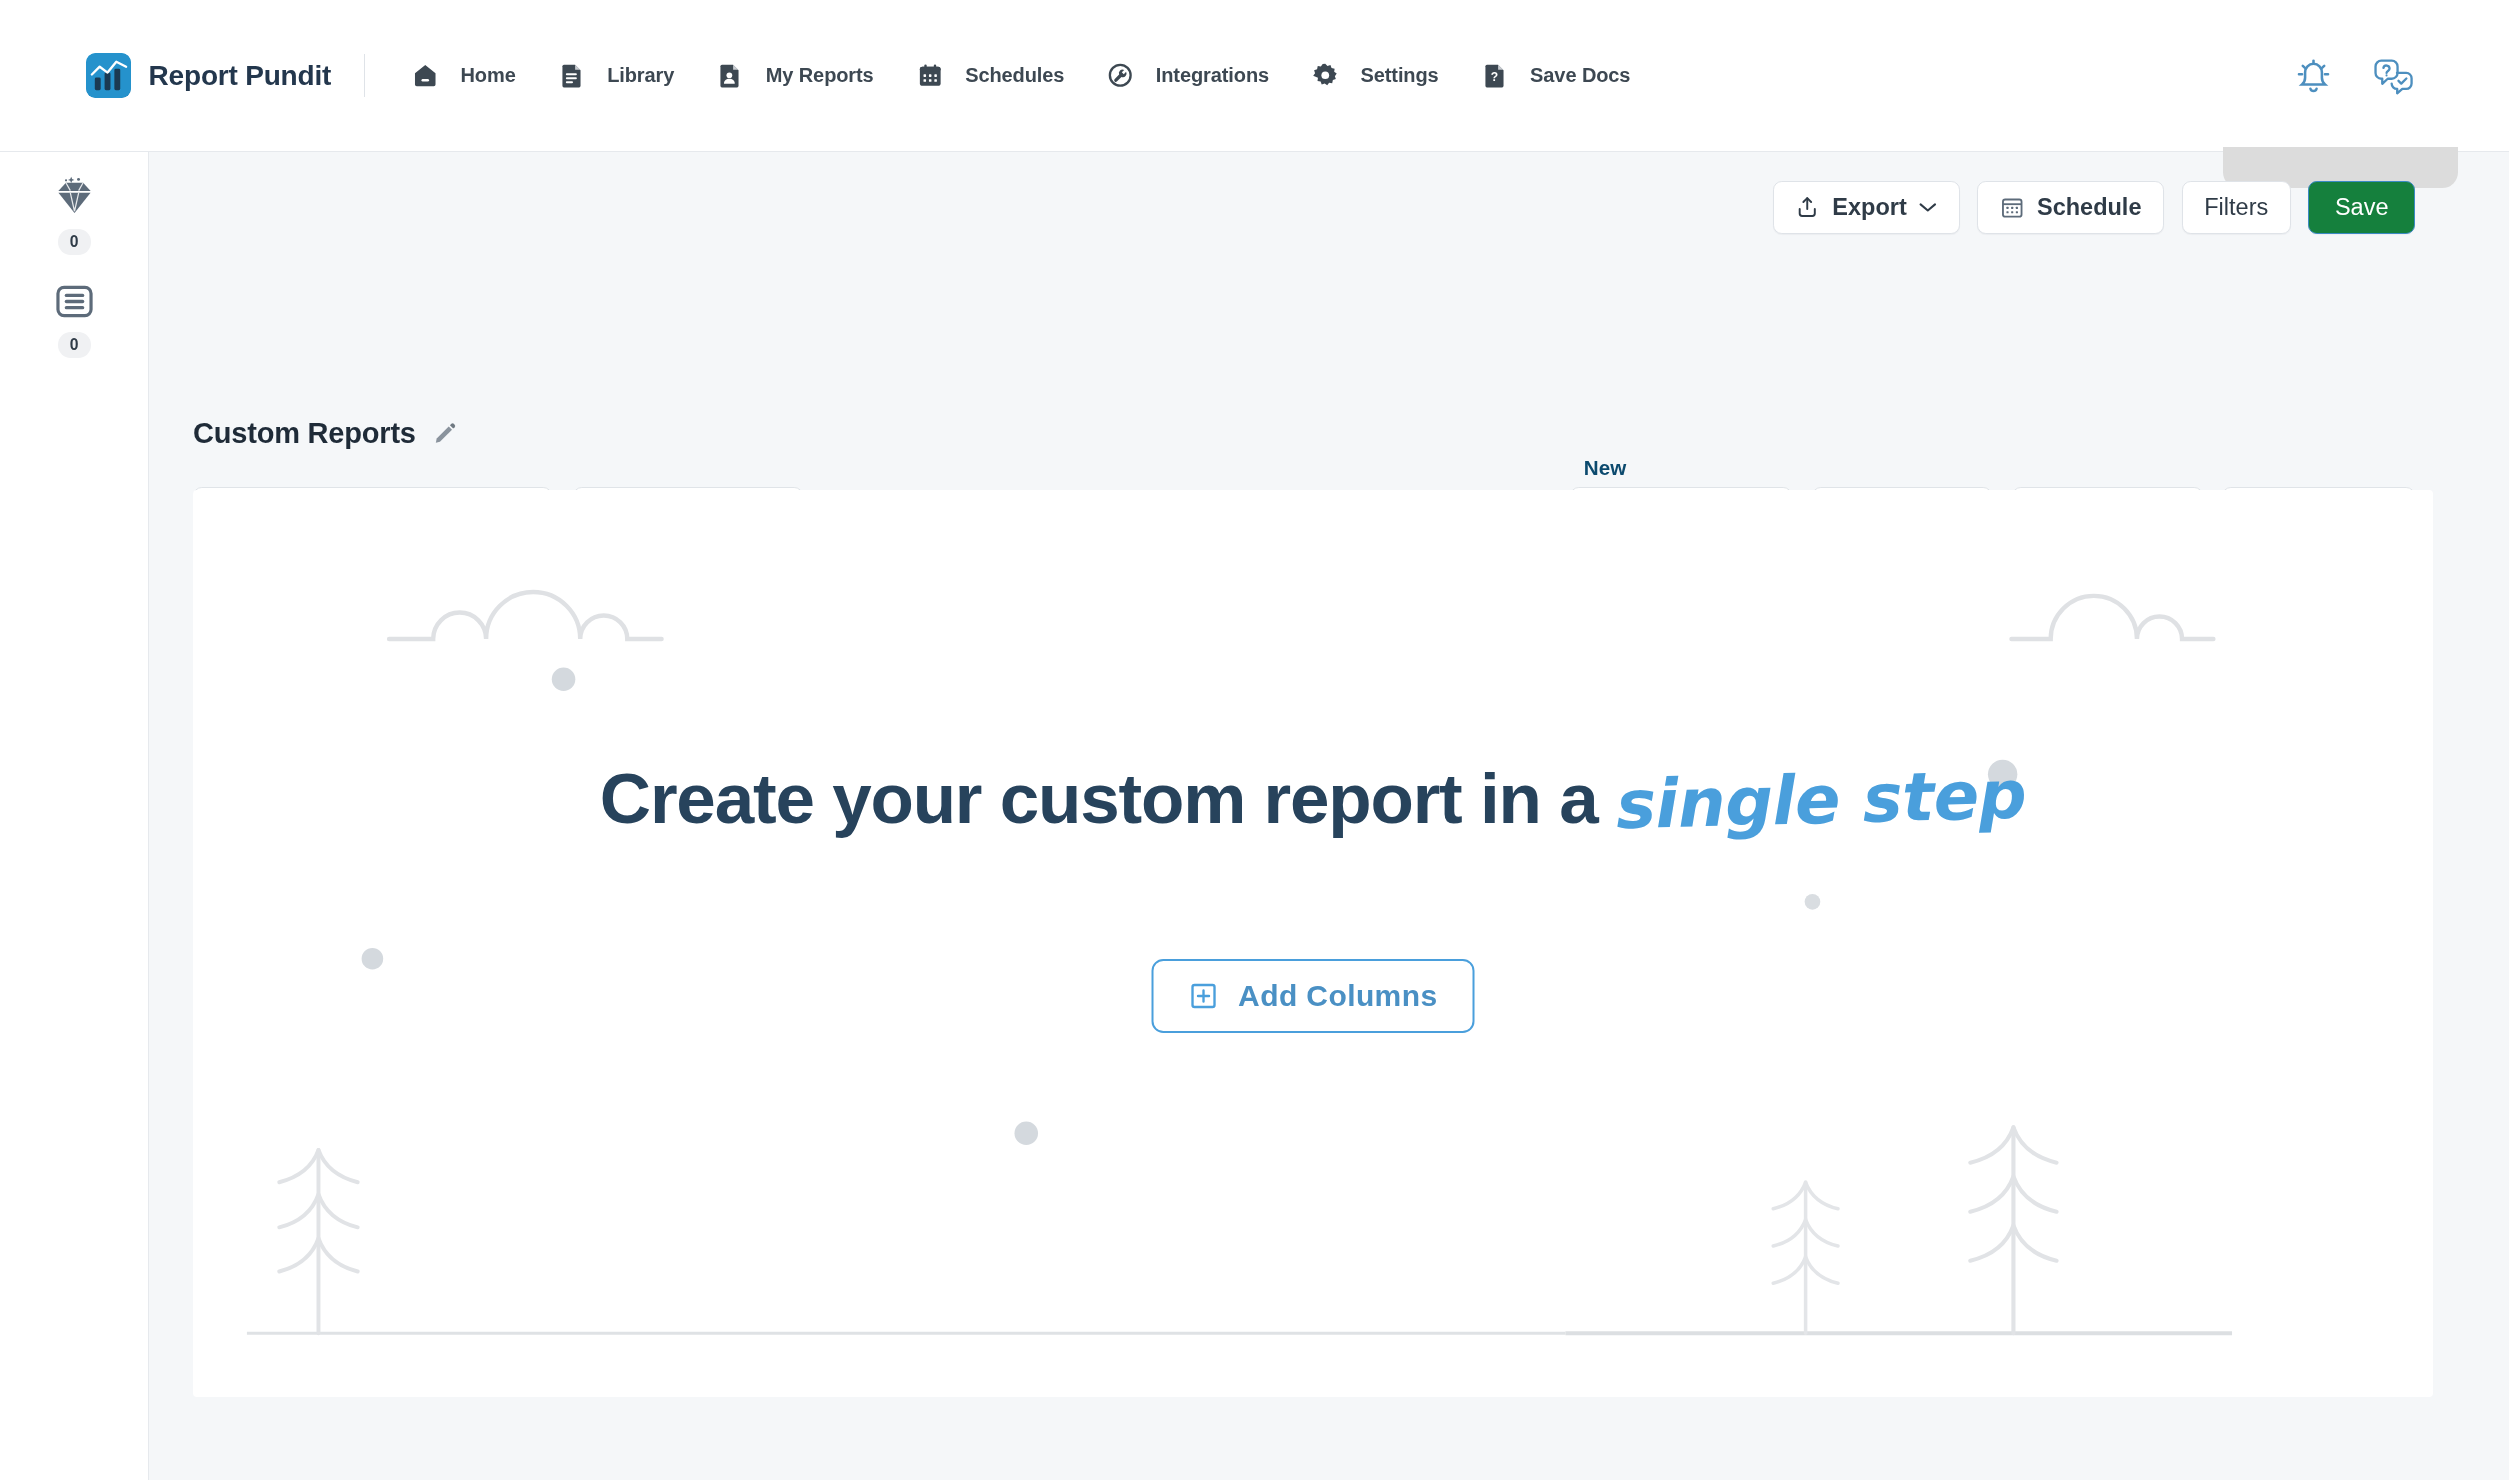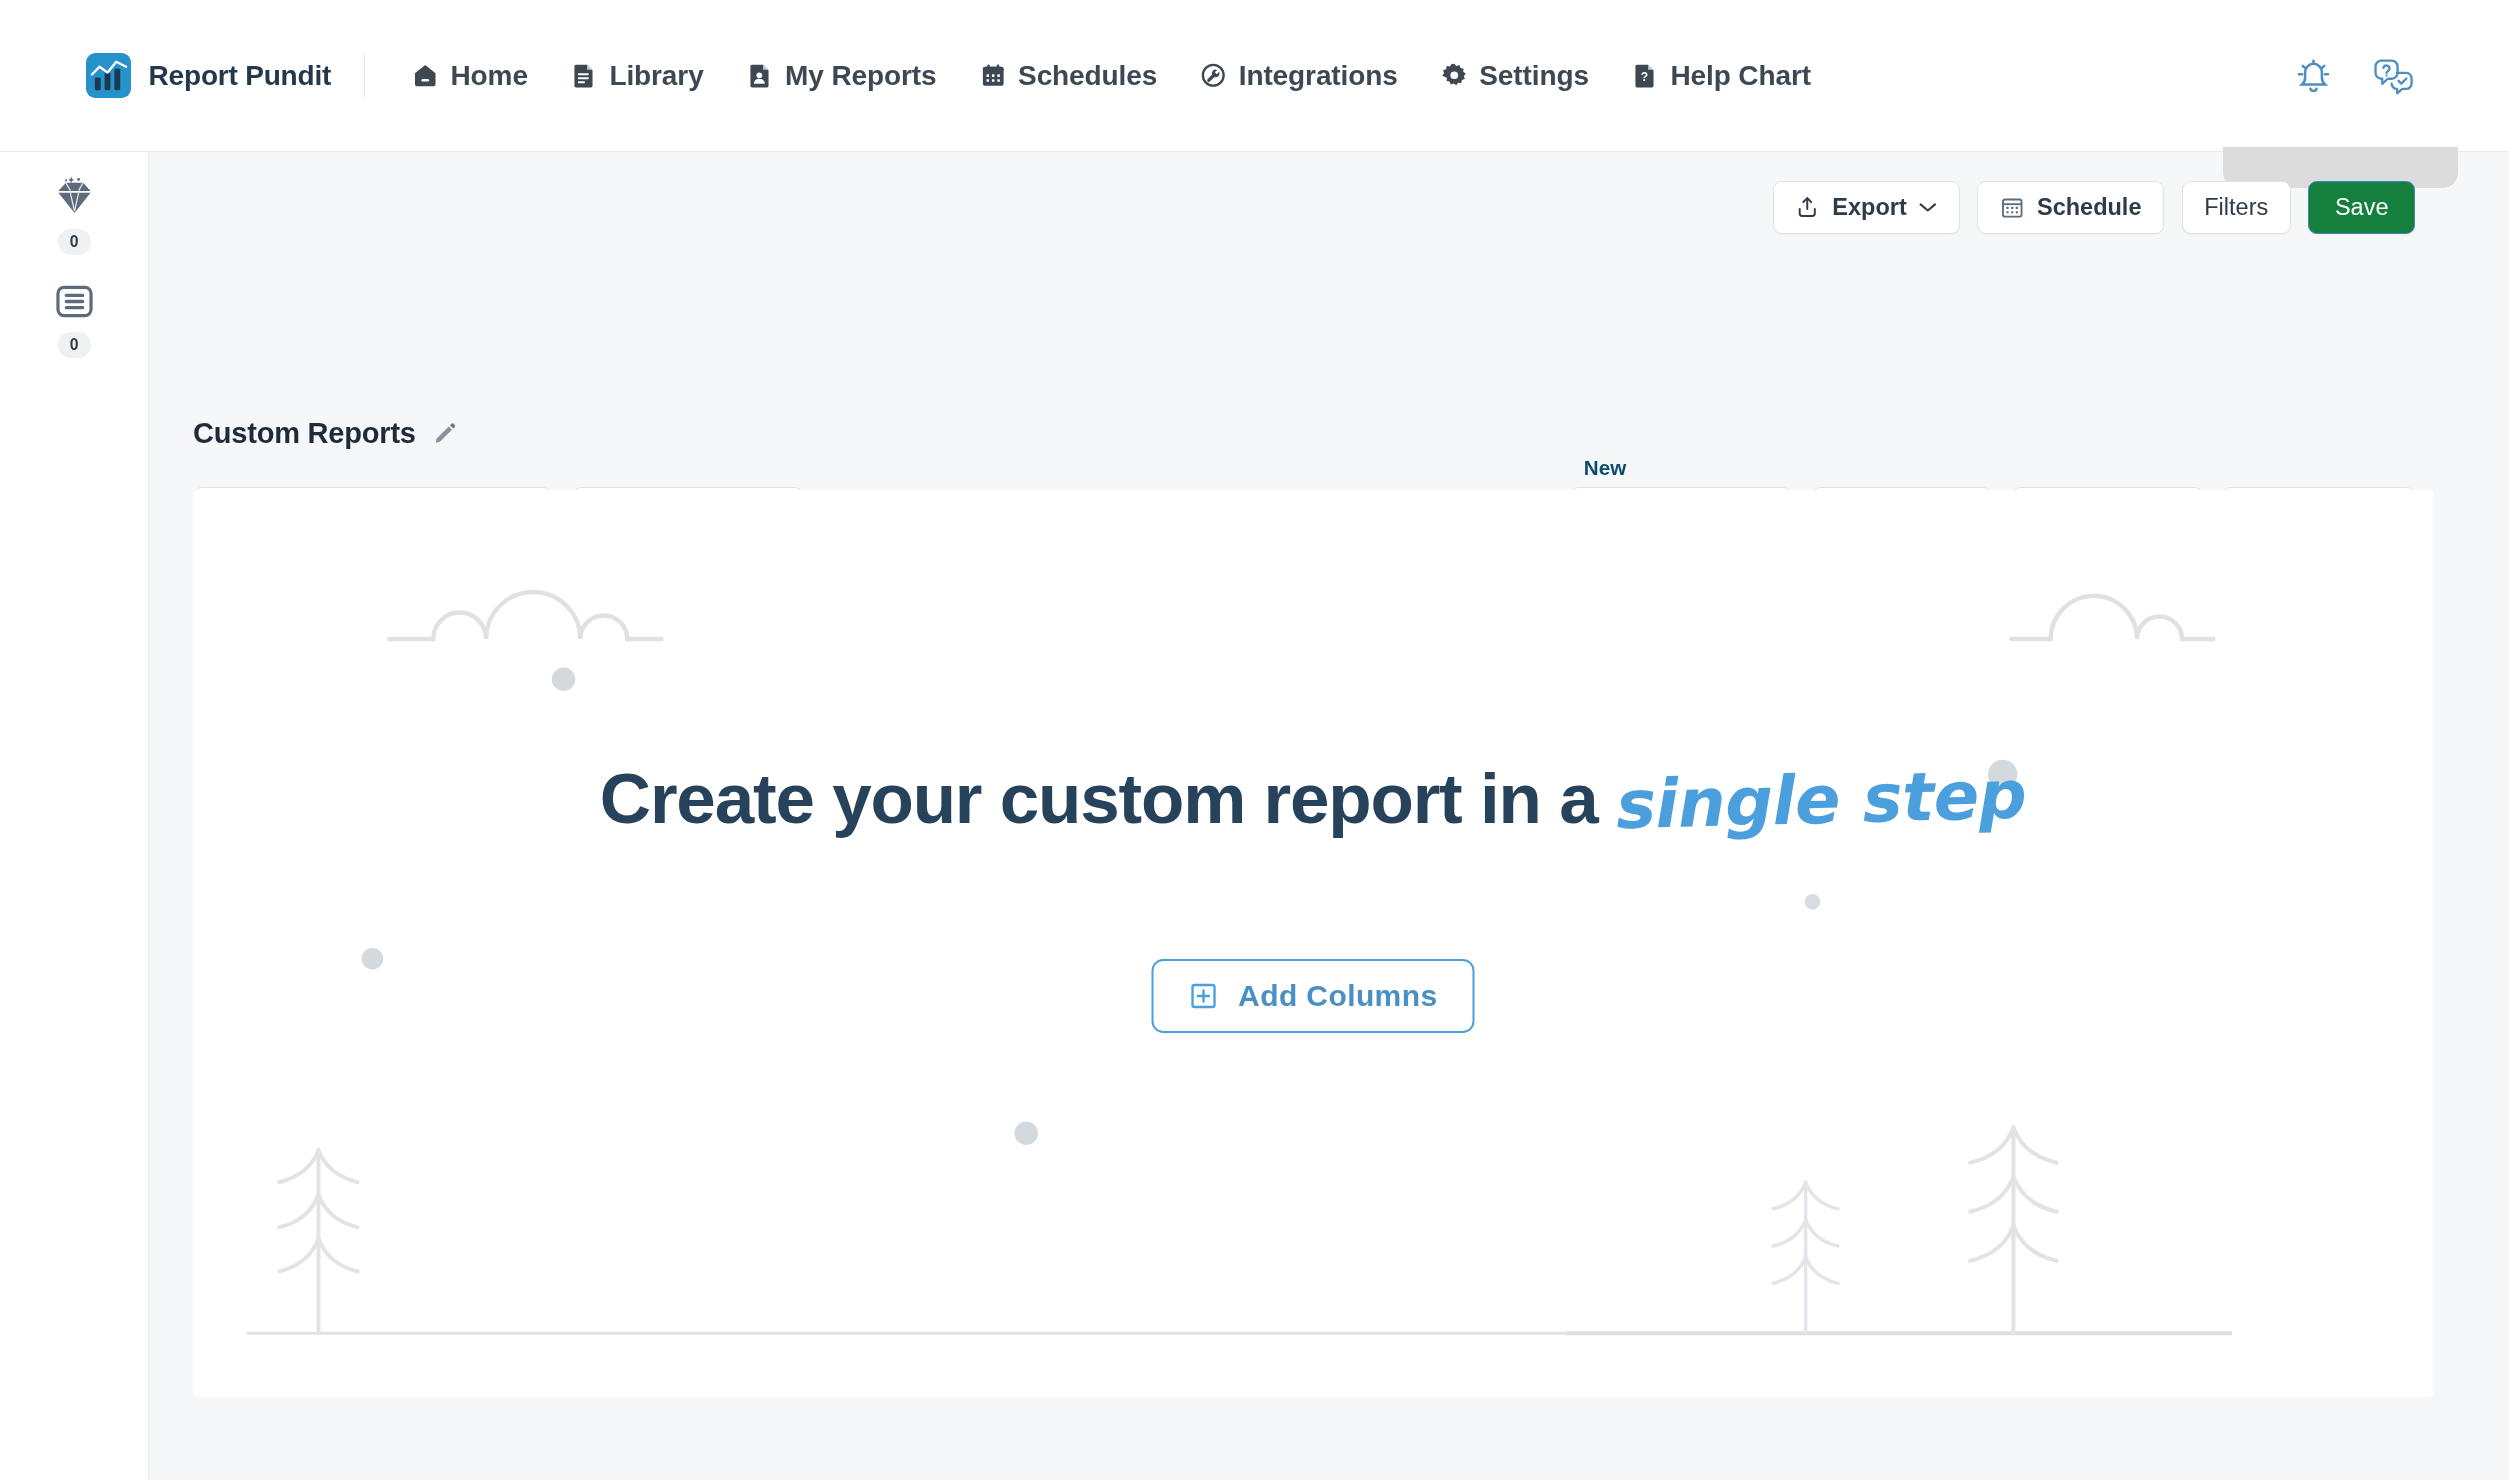--- a/index.html
+++ b/index.html
@@ -53,24 +53,25 @@
   .nav-item {
     display: flex;
     align-items: center;
     gap: 11.8px;
     padding: 9.8px 21.6px;
     cursor: pointer;
     border-radius: 5.9px;
     white-space: nowrap;
   }
   .nav-item .lbl {
-    font-size: 28px;
+    font-size: 20px;
     font-weight: bold;
     color: #3d4852;
     letter-spacing: -0.1px;
+    margin-left: 10px;
   }
   .nav-icon { width: 26.5px; height: 26.5px; display: block; flex: none; }
   .nav-right {
     margin-left: auto;
     display: flex;
     align-items: center;
     gap: 29px;
     padding-right: 29px;
   }
   .nav-right .ic { width: 51px; height: 51px; cursor: pointer; display:block; }
@@ -359,21 +360,21 @@
       </svg>
       <span class="lbl">Settings</span>
     </div>
 
     <div class="nav-item">
       <svg class="nav-icon" viewBox="0 0 24 24">
         <path d="M4.5 2.4h10l5 5v14.2a1.4 1.4 0 0 1-1.4 1.4H4.5a1.4 1.4 0 0 1-1.4-1.4V3.8a1.4 1.4 0 0 1 1.4-1.4z" fill="#3d4852"></path>
         <path d="M14.6 2.5v4.6h4.7z" fill="#c9ccd1"></path>
         <text x="11.2" y="17.4" font-size="11" font-weight="bold" fill="#ffffff" text-anchor="middle" font-family="Liberation Sans, sans-serif">?</text>
       </svg>
-      <span class="lbl">Help Chart</span>
+      <span class="lbl">Save Docs</span>
     </div>
 
   </div>
 
   <div class="nav-right">
     <svg class="ic" viewBox="0 0 40 40">
       <g fill="none" stroke="#4d8fbf" stroke-width="2" stroke-linecap="round">
         <path d="M11 27h18c-1.8-1.6-2.4-3.2-2.4-5.3v-4.1c0-3.7-2.9-6.8-6.6-6.8s-6.6 3.1-6.6 6.8v4.1c0 2.1-.6 3.7-2.4 5.3z"></path>
         <path d="M17.6 30.4a2.5 2.5 0 0 0 4.8 0"></path>
         <path d="M20 8.4v2"></path>

